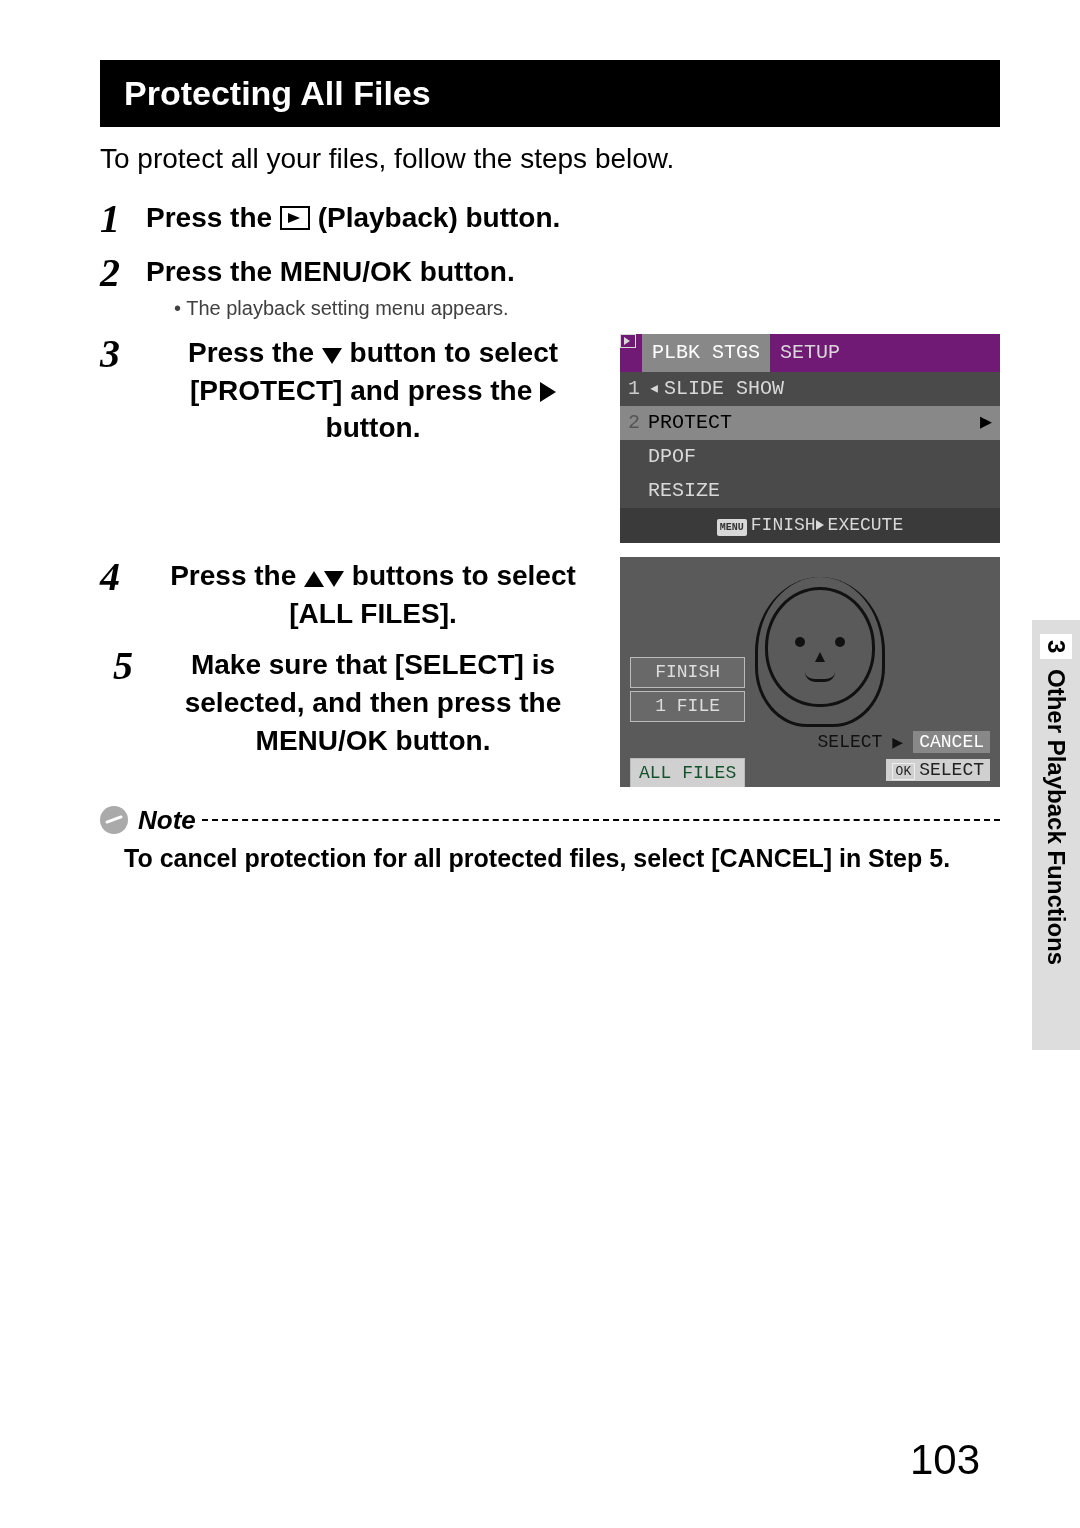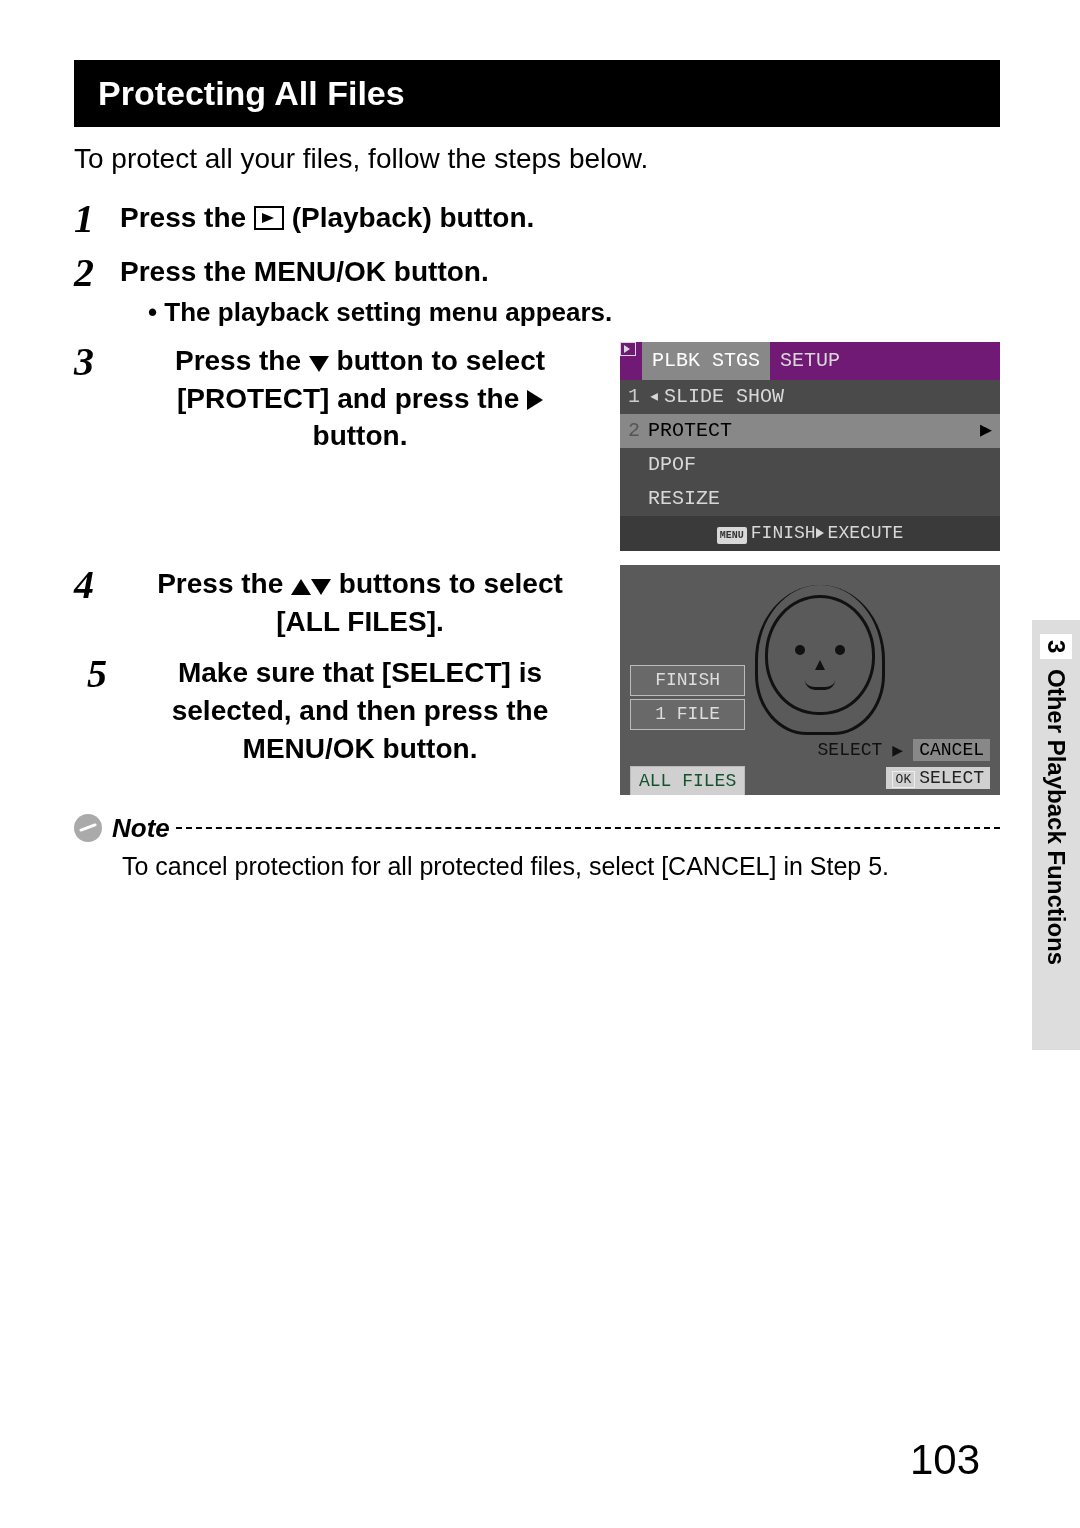--- a/index.html
+++ b/index.html
@@ -1,41 +1,41 @@
 <!DOCTYPE html>
 <html><head>
 <meta charset="utf-8">
 <style>
   * { box-sizing: border-box; margin: 0; padding: 0; }
   html, body { width: 1080px; height: 1528px; background: #fff; font-family: Arial, Helvetica, sans-serif; color: #000; }
-  .page { position: relative; width: 1080px; height: 1528px; padding: 60px 80px 40px 74px; }
+  .page { position: relative; width: 1080px; height: 1528px; padding: 60px 80px 40px 100px; }
   .title-bar { background: #000; color: #fff; font-weight: bold; font-size: 34px; padding: 14px 24px; margin-bottom: 16px; }
   .intro { font-size: 28px; margin-bottom: 24px; }
   .step-row { display: flex; align-items: flex-start; margin-bottom: 14px; }
   .step-num { font-family: "Times New Roman", serif; font-style: italic; font-weight: bold; font-size: 40px; width: 46px; flex-shrink: 0; line-height: 1; }
   .step-body { flex: 1; }
   .step-body.with-img { display: flex; gap: 20px; align-items: flex-start; }
   .step-text-col { flex: 1; text-align: center; }
   .step-img-col { width: 380px; flex-shrink: 0; }
   .step-title { font-weight: bold; font-size: 28px; line-height: 1.35; }
-  .step-sub { font-size: 26px; margin: 6px 0 0 28px; color: #000000; font-weight: bold; }
+  .step-sub { font-size: 20px; margin: 6px 0 0 28px; color: #404040; }
   .icon-box { display: inline-block; border: 2.5px solid #000; width: 30px; height: 24px; position: relative; vertical-align: -3px; }
   .icon-box::after { content: ""; position: absolute; left: 6px; top: 5px; width: 0; height: 0; border-left: 12px solid #000; border-top: 5px solid transparent; border-bottom: 5px solid transparent; }
   .tri-down, .tri-up, .tri-right {
     display: inline-block; width: 0; height: 0; vertical-align: -2px;
   }
   .tri-down { border-left: 10px solid transparent; border-right: 10px solid transparent; border-top: 16px solid #000; }
   .tri-up { border-left: 10px solid transparent; border-right: 10px solid transparent; border-bottom: 16px solid #000; }
   .tri-right { border-top: 10px solid transparent; border-bottom: 10px solid transparent; border-left: 16px solid #000; }
   .note-row { display: flex; align-items: center; margin-top: 18px; }
   .note-icon { width: 28px; height: 28px; background: #aaa; border-radius: 50%; position: relative; flex-shrink: 0; margin-right: 10px; }
   .note-icon::after { content: ""; position: absolute; left: 5px; top: 12px; width: 18px; height: 3px; background: #fff; transform: rotate(-20deg); border-radius: 2px; }
   .note-label { font-weight: bold; font-style: italic; font-size: 26px; margin-right: 6px; }
   .note-dash { flex: 1; border-top: 2px dashed #000; height: 0; }
-  .note-body { font-size: 25px; margin: 8px 0 0 48px; }
+  .note-body { font-size: 25px; margin: 8px 0 0 24px; font-weight: bold; }
   
   .lcd { background: #4a4a4a; width: 380px; font-family: "Courier New", monospace; color: #d8d8d8; font-size: 20px; line-height: 1.5; position: relative; }
   .lcd .tabs { display: flex; background: #701a75; }
   .lcd .tabs .tab { padding: 4px 10px; }
   .lcd .tabs .active { background: #888; color: #fff; }
   .lcd .row { display: flex; align-items: center; padding: 2px 8px; }
   .lcd .row .num { width: 20px; color: #ccc; }
   .lcd .row.hl { background: #888; color: #000; }
   .lcd .arrow-r { margin-left: auto; color: #000; }
   .lcd .footer { display: flex; justify-content: center; padding: 4px 10px; background: #3a3a3a; font-size: 18px; }
@@ -52,21 +52,21 @@
   .lcd2 .eye.l{left:55px;} .lcd2 .eye.r{left:95px;}
   .lcd2 .nose{position:absolute;left:75px;top:75px;width:0;height:0;border-left:5px solid transparent;border-right:5px solid transparent;border-bottom:10px solid #111;}
   .lcd2 .mouth{position:absolute;left:65px;top:95px;width:30px;height:10px;border-bottom:3px solid #111;border-radius:0 0 20px 20px;}
   .lcd2 .left-opts { position:absolute;left:10px;top:100px;font-family:"Courier New",monospace;color:#ddd;font-size:18px;line-height:1.5;}
   .lcd2 .left-opts .opt{background:#696969;border:1px solid #bbb;padding:1px 8px;margin-bottom:3px;text-align:center;}
   .lcd2 .left-opts .opt.hl{background:#d0d0d0;color:#14532d;margin-top:36px;}
   .lcd2 .bottom{position:absolute;bottom:6px;right:10px;font-family:"Courier New",monospace;color:#eee;font-size:18px;display:flex;gap:12px;align-items:center;}
   .lcd2 .bottom .box{background:#d0d0d0;color:#222;padding:1px 6px;}
   .lcd2 .bottom2{position:absolute;bottom:34px;right:10px;font-family:"Courier New",monospace;font-size:18px;display:flex;gap:10px;align-items:center;}
   .lcd2 .bottom2 .sel{color:#111;}
-  .lcd2 .bottom2 .lab{background:#888;padding:1px 6px;color:#000000;}
+  .lcd2 .bottom2 .lab{background:#888;padding:1px 6px;color:#ffffff;}
   .lcd2 .ok-box{display:inline-block;border:1.5px solid #eee;padding:0 3px;font-size:13px;margin-right:4px;}
   
   .side-tab { position: absolute; right: 0; top: 620px; width: 48px; height: 430px; background: #ddd; writing-mode: vertical-rl; text-orientation: mixed; font-size: 24px; font-weight: bold; display: flex; align-items: center; justify-content: flex-start; padding-top: 14px; gap: 10px; }
   .side-tab .chnum { background:#fff; padding: 6px 2px;}
   .page-num { position: absolute; right: 100px; bottom: 44px; font-size: 42px; font-weight: normal; }
 </style>
 </head>
 <body>
 
 <div class="page">

